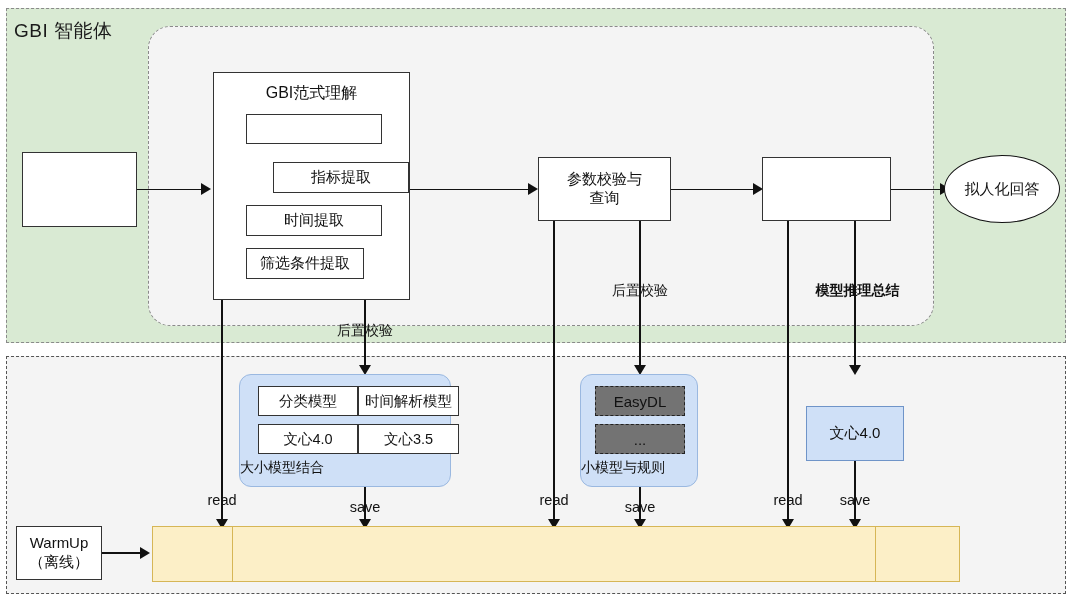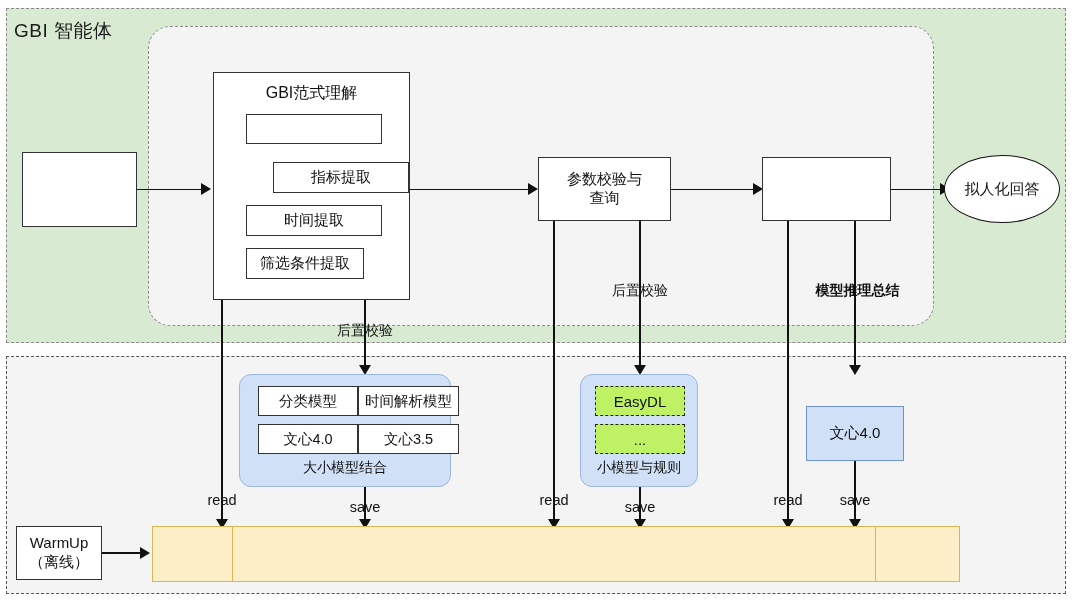--- a/index.html
+++ b/index.html
@@ -54,29 +54,29 @@
   .gbi-title{left:213px;top:80px;width:197px;height:26px;
     display:flex;align-items:center;justify-content:center;
     font-size:16px;color:#111;}
 
   
   .blue-panel{
     background:#cfe0f7;border:1.5px solid #9ab8e0;border-radius:12px;
   }
   .blue-caption{
     position:absolute;left:0;width:100%;
-    text-align:center;font-size:14px;color:#111;
+    font-size:14px;color:#111;
   }
   .white-cell{
     background:#ffffff;border:1.6px solid #333;
     display:flex;align-items:center;justify-content:center;
     font-size:14.5px;color:#111;
   }
   .dashed-cell{
-    background:#bef264;border:1.7px dashed #222;
+    background:#737373;border:1.7px dashed #222;
     display:flex;align-items:center;justify-content:center;
     font-size:15px;color:#111;
   }
   .blue-node{
     background:#cfe0f7;border:1.6px solid #6f94c8;
     display:flex;align-items:center;justify-content:center;
     font-size:15px;color:#111;
   }
 
   

